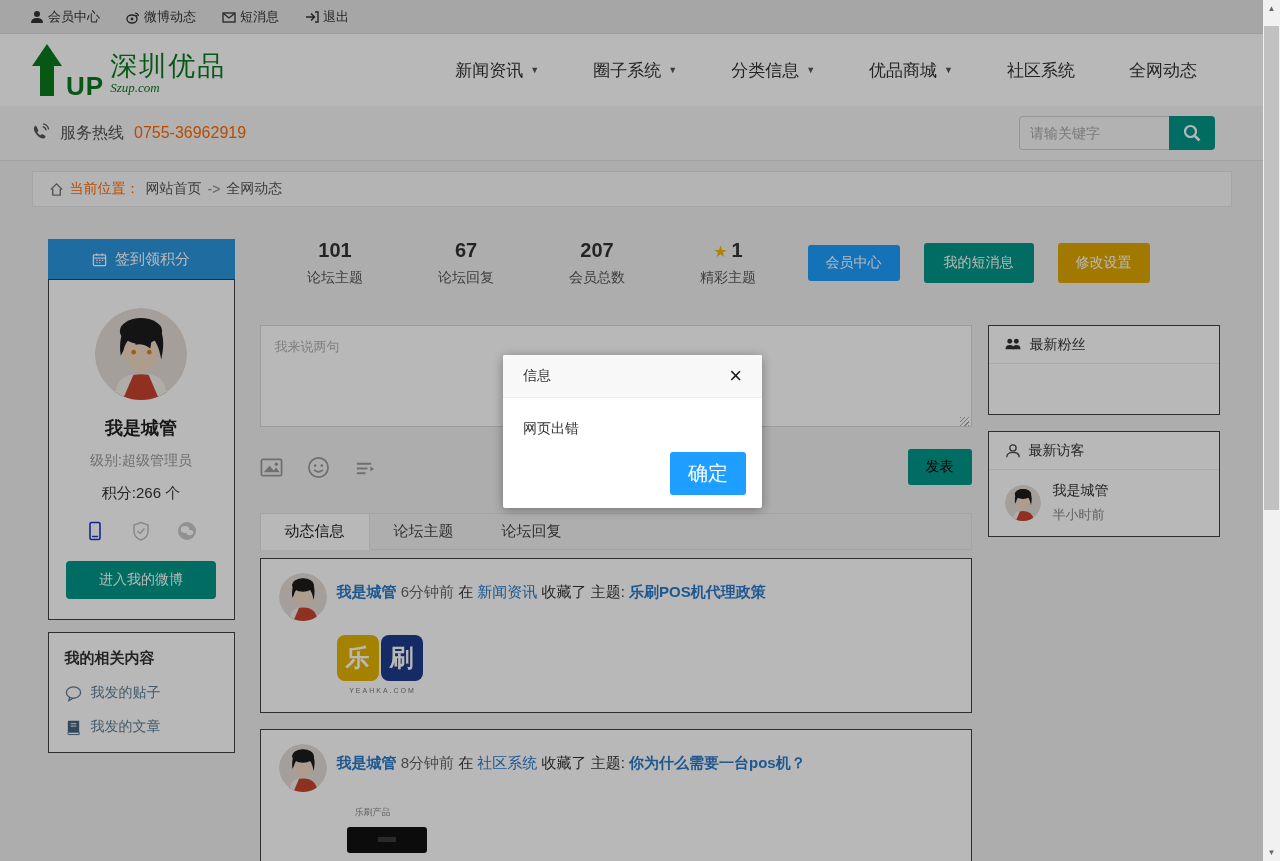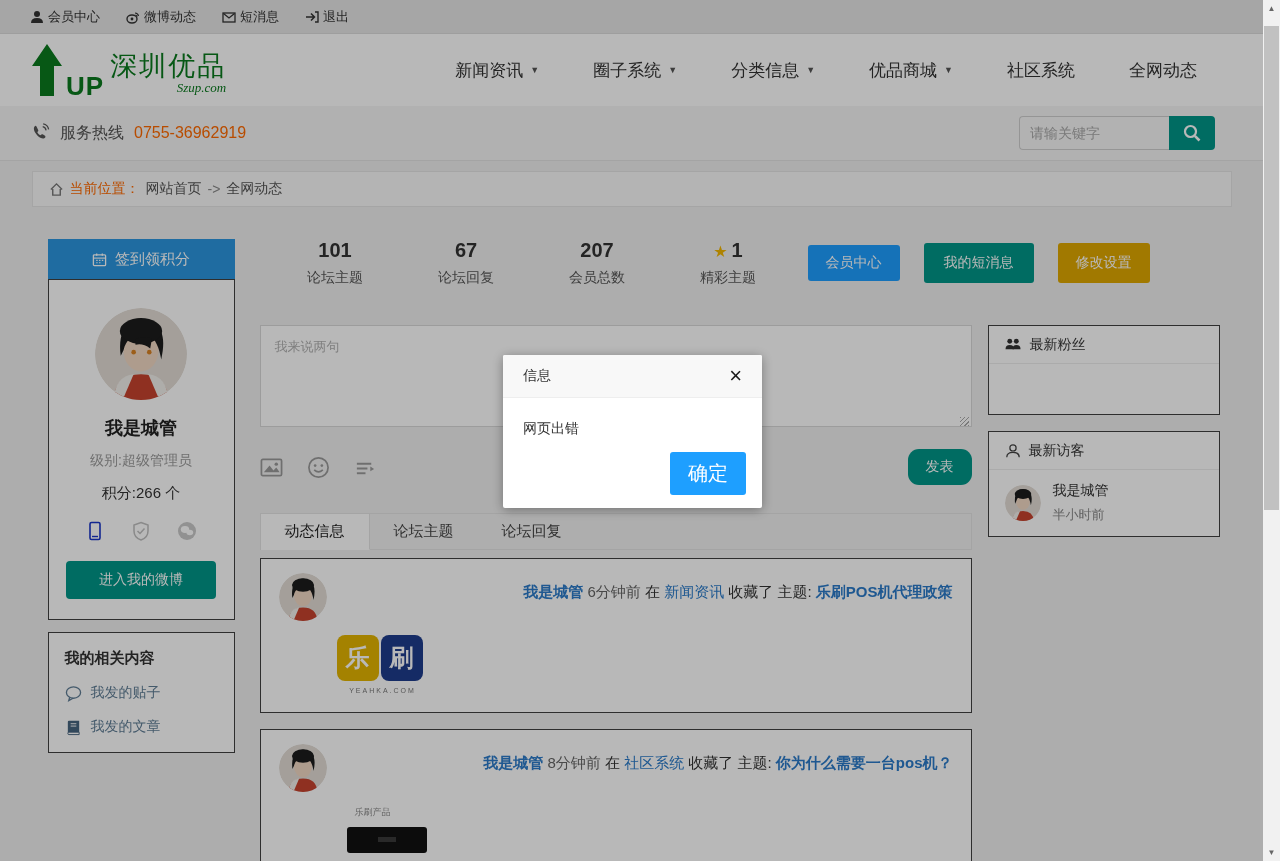--- a/index.html
+++ b/index.html
@@ -11,21 +11,21 @@
   .topbar { height:34px; background:#e6e6e6; border-bottom:1px solid #dcdcdc; display:flex; align-items:center; justify-content:space-between; padding:0 30px; }
   .topbar .welcome { font-size:13px; color:#555; }
   .topbar-links { display:flex; gap:26px; }
   .topbar-links a { display:flex; align-items:center; gap:4px; font-size:13px; color:#333; text-decoration:none; cursor:pointer; }
   .ticon { width:14px; height:14px; display:inline-block; }
 
   
   .header { height:72px; background:#fff; display:flex; align-items:center; padding:0 30px; }
   .logo { display:flex; align-items:flex-end; gap:2px; cursor:pointer; }
   .logo .up-txt { color:#0a7a1e; font-weight:bold; font-size:26px; line-height:20px; letter-spacing:1px; }
-  .logo-col { display:flex; flex-direction:column; align-items:flex-end; margin-left:4px; }
+  .logo-col { display:flex; flex-direction:column; margin-left:4px; }
   .logo-cn { color:#0a7a1e; font-size:27px; line-height:27px; letter-spacing:2px; }
   .logo-domain { color:#0a7a1e; font-size:13px; font-style:italic; font-family:"Liberation Serif","DejaVu Serif",serif; }
   .nav { margin-left:auto; display:flex; align-items:center; gap:54px; padding-right:36px; }
   .nav a { font-size:17px; color:#333; text-decoration:none; display:flex; align-items:center; gap:7px; cursor:pointer; }
   .caret { font-size:9px; color:#555; }
 
   
   .hotline { height:55px; background:#f5f5f5; border-bottom:1px solid #e3e3e3; display:flex; align-items:center; padding:0 30px; }
   .hot-left { display:flex; align-items:center; gap:10px; }
   .hot-label { font-size:16px; color:#555; }
@@ -76,28 +76,28 @@
   .content-row { display:flex; gap:16px; margin-top:38px; }
   .center-col { width:712px; flex:none; }
   .right-col { width:232px; flex:none; margin-left:auto; }
 
   .composer textarea { width:100%; height:102px; border:1px solid #d9d9d9; background:#fff; resize:none; padding:12px 14px; font-size:13px; color:#333; font-family:inherit; outline:none; }
   .composer textarea::placeholder { color:#b0b0b0; }
   .composer-grip { position:relative; }
   .composer-grip::after { content:""; position:absolute; right:3px; bottom:5px; width:9px; height:9px;
      background:repeating-linear-gradient(135deg,#aaa 0 1px,transparent 1px 3px); }
   .composer-tools { display:flex; align-items:center; margin-top:18px; gap:24px; }
-  .publish-btn { margin-left:auto; width:64px; height:36px; background:#009688; color:#ffffff; border:none; border-radius:11px; font-size:14px; cursor:pointer; }
+  .publish-btn { margin-left:auto; width:64px; height:36px; background:#009688; color:#000000; border:none; border-radius:3px; font-size:14px; cursor:pointer; }
 
   .tabs { display:flex; margin-top:28px; background:#f2f2f2; border:1px solid #e3e3e3; height:37px; }
   .tab { padding:0 24px; display:flex; align-items:center; font-size:15px; color:#444; cursor:pointer; }
   .tab.active { background:#fff; border-right:1px solid #e3e3e3; border-bottom:1px solid #fff; margin-bottom:-1px; color:#222; }
 
   .feed-card { margin-top:8px; padding:14px 18px 18px; }
-  .feed-head { display:flex; gap:10px;justify-content:space-between; }
+  .feed-head { display:flex; gap:10px; }
   .avatar-sm { width:48px; height:48px; border-radius:50%; overflow:hidden; flex:none; }
   .feed-line { font-size:15px; margin-top:10px; color:#333; }
   .feed-line .lnk { color:#2b7bc9; text-decoration:none; cursor:pointer; }
   .feed-line .bold { font-weight:bold; }
   .feed-line .gray { color:#666; }
   .feed-body { margin-left:58px; margin-top:14px; }
 
   .leshua { width:92px; cursor:pointer; }
   .leshua-row { display:flex; gap:2px; }
   .ls-sq { width:42px; height:46px; border-radius:8px; display:flex; align-items:center; justify-content:center; color:#fff; font-size:24px; font-weight:bold; }

